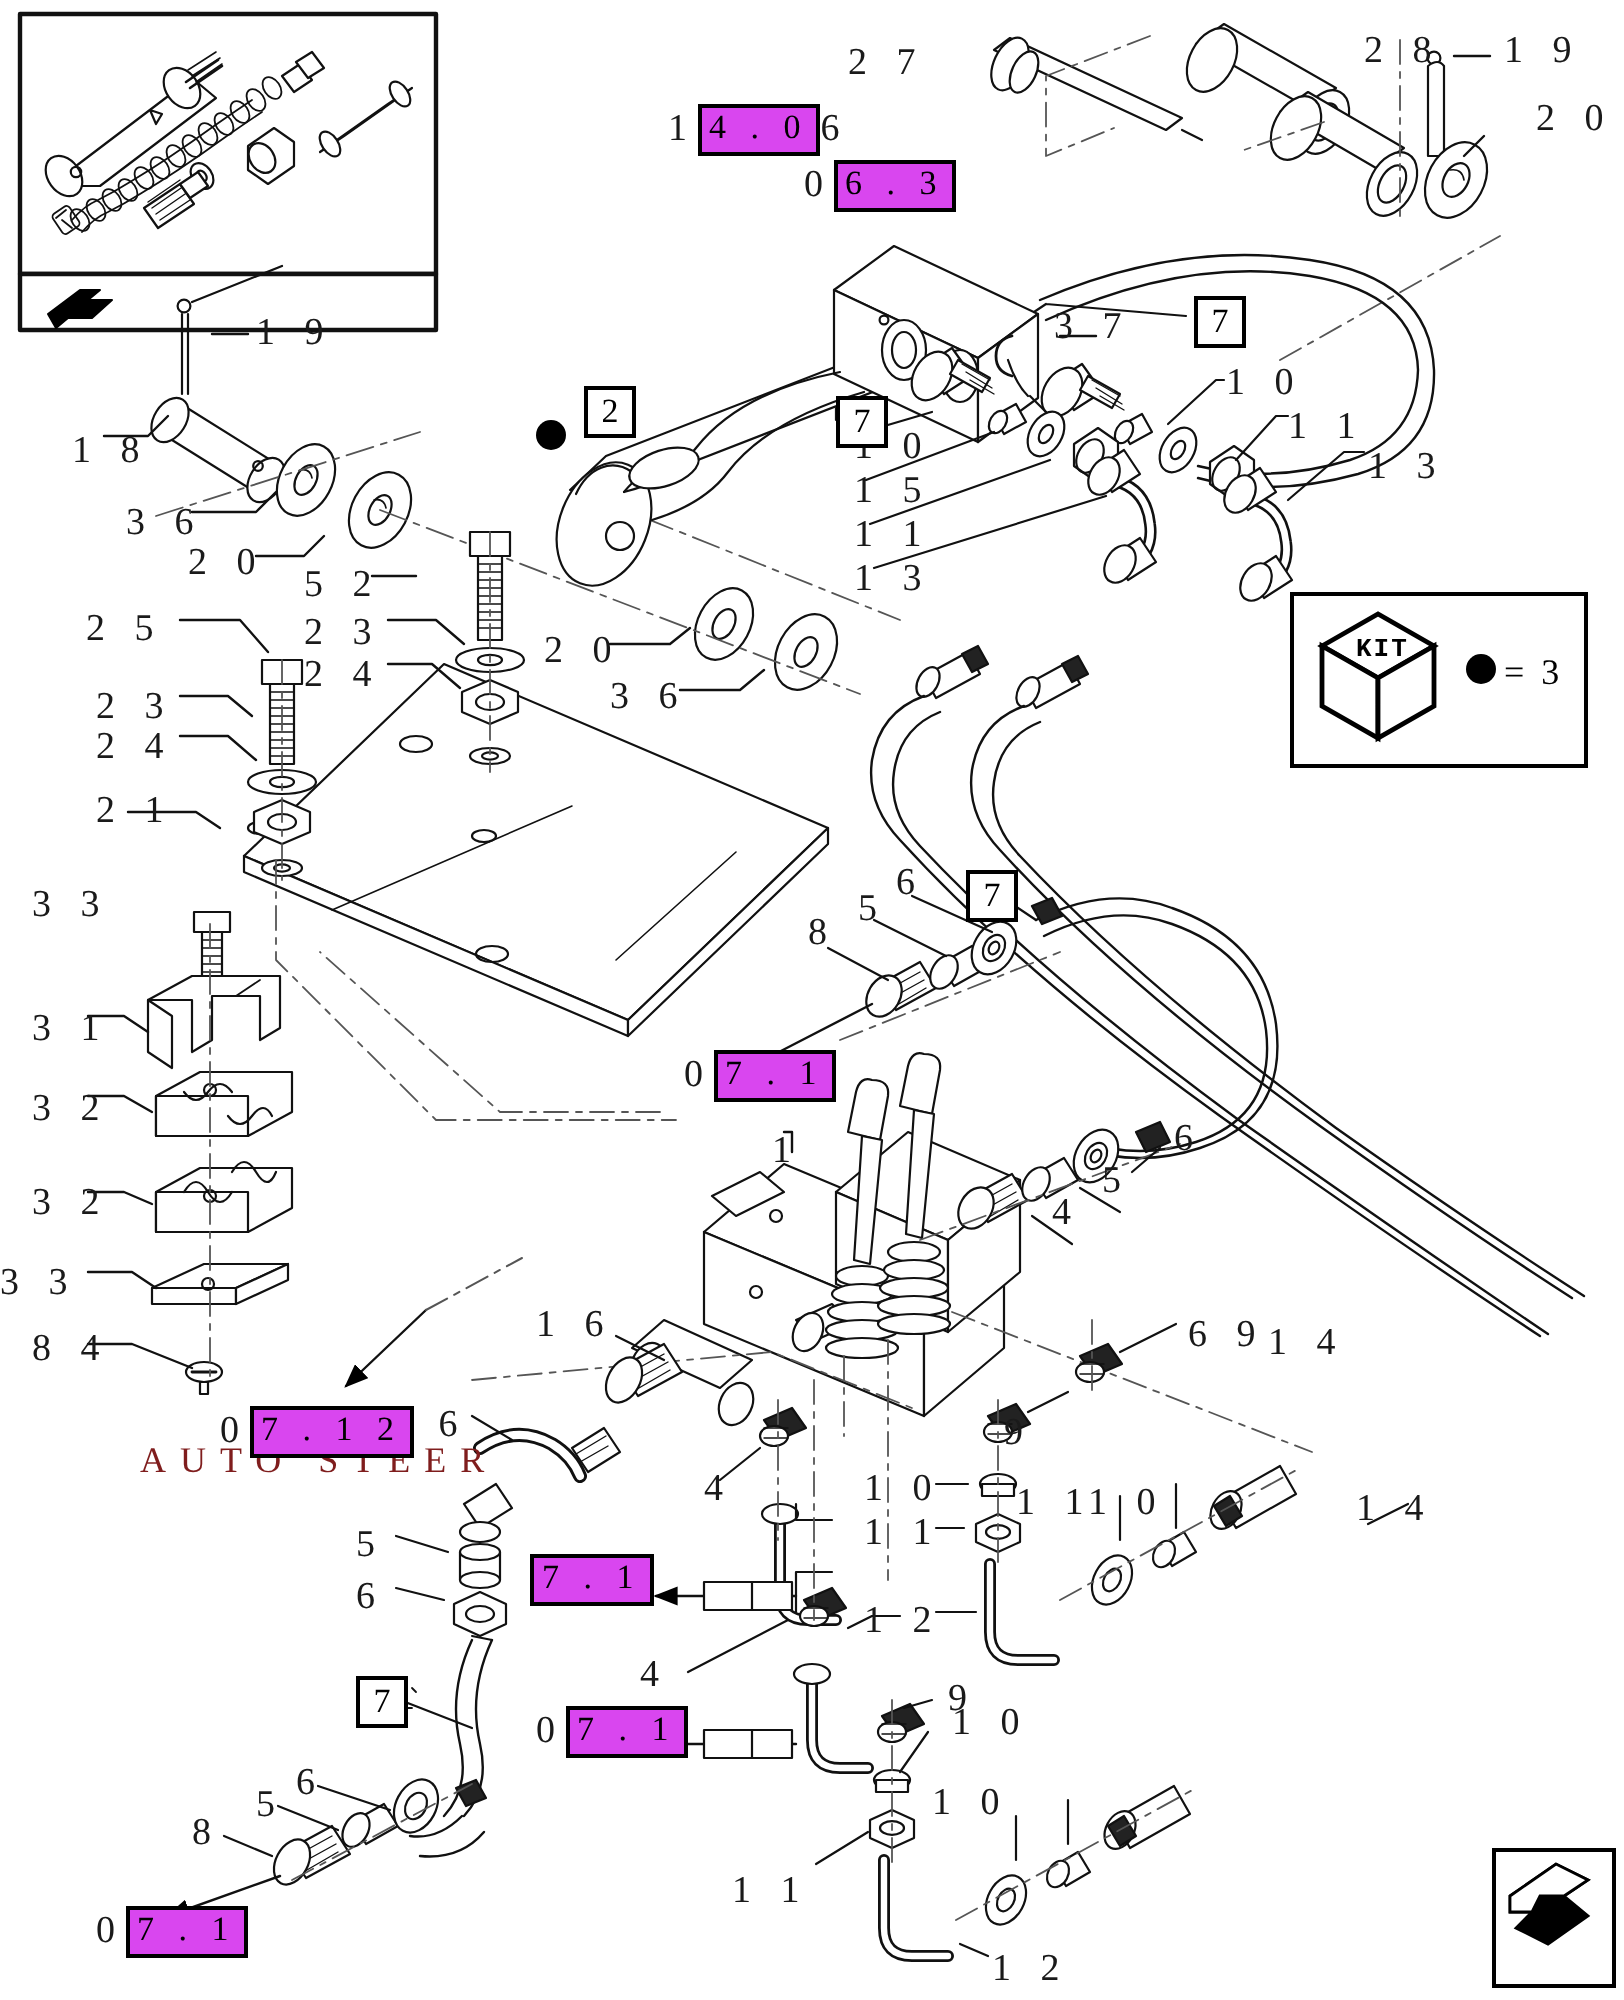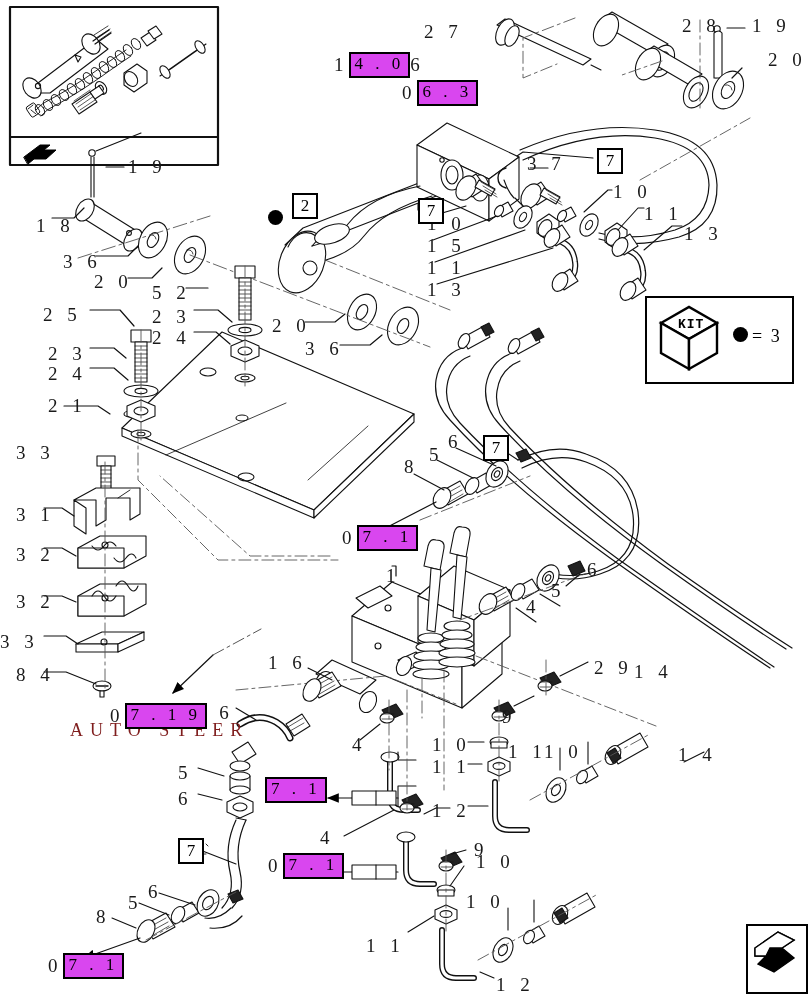--- a/index.html
+++ b/index.html
@@ -812,21 +812,21 @@
       <div class="cal" style="left: 16px; top: 665px;">8 4</div>
       <div class="cal" style="left: 195px; top: 703px;">2 6</div>
       <div class="cal" style="left: 404px; top: 457px;">8</div>
       <div class="cal" style="left: 429px; top: 445px;">5</div>
       <div class="cal" style="left: 448px; top: 432px;">6</div>
       <div class="cal" style="left: 386px; top: 566px;">1</div>
       <div class="cal" style="left: 526px; top: 597px;">4</div>
       <div class="cal" style="left: 551px; top: 581px;">5</div>
       <div class="cal" style="left: 587px; top: 560px;">6</div>
       <div class="cal" style="left: 268px; top: 653px; text-align: center;">1 6</div>
-      <div class="cal" style="left: 594px; top: 658px;">2 9</div>
+      <div class="cal" style="left: 594px; top: 658px;">6 9</div>
       <div class="cal" style="left: 634px; top: 662px;">1 4</div>
       <div class="cal" style="left: 502px; top: 707px;">9</div>
       <div class="cal" style="left: 432px; top: 735px;">1 0</div>
       <div class="cal" style="left: 432px; top: 757px;">1 1</div>
       <div class="cal" style="left: 432px; top: 801px;">1 2</div>
       <div class="cal" style="left: 544px; top: 742px;">1 0</div>
       <div class="cal" style="left: 508px; top: 742px;">1 1</div>
       <div class="cal" style="left: 678px; top: 745px;">1 4</div>
       <div class="cal" style="left: 352px; top: 735px;">4</div>
       <div class="cal" style="left: 320px; top: 828px;">4</div>
@@ -850,21 +850,21 @@
       <div style="position: absolute; left: 402px; top: 80px; display: flex; align-items: center;">
         <span class="plainnum" style="position: static;">0</span>
         <span class="refbox" style="position: static;">6 . 3</span>
       </div>
       <div style="position: absolute; left: 342px; top: 525px; display: flex; align-items: center;">
         <span class="plainnum" style="position: static;">0</span>
         <span class="refbox" style="position: static;">7 . 1</span>
       </div>
       <div style="position: absolute; left: 110px; top: 703px; display: flex; align-items: center;">
         <span class="plainnum" style="position: static;">0</span>
-        <span class="refbox" style="position: static;">7 . 1 9</span>
+        <span class="refbox" style="position: static;">7 . 1 2</span>
       </div>
       <div style="position: absolute; left: 265px; top: 777px; display: flex; align-items: center;">
         <span class="refbox" style="position: static;">7 . 1</span>
       </div>
       <div style="position: absolute; left: 268px; top: 853px; display: flex; align-items: center;">
         <span class="plainnum" style="position: static;">0</span>
         <span class="refbox" style="position: static;">7 . 1</span>
       </div>
       <div style="position: absolute; left: 48px; top: 953px; display: flex; align-items: center;">
         <span class="plainnum" style="position: static;">0</span>

